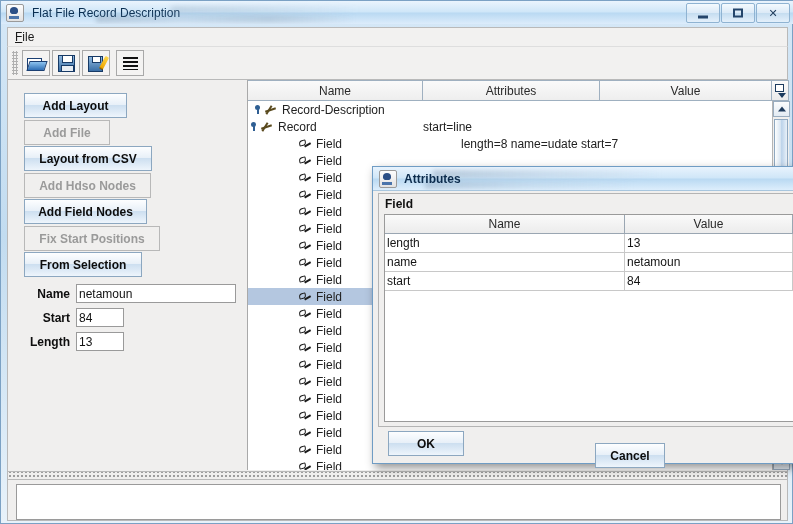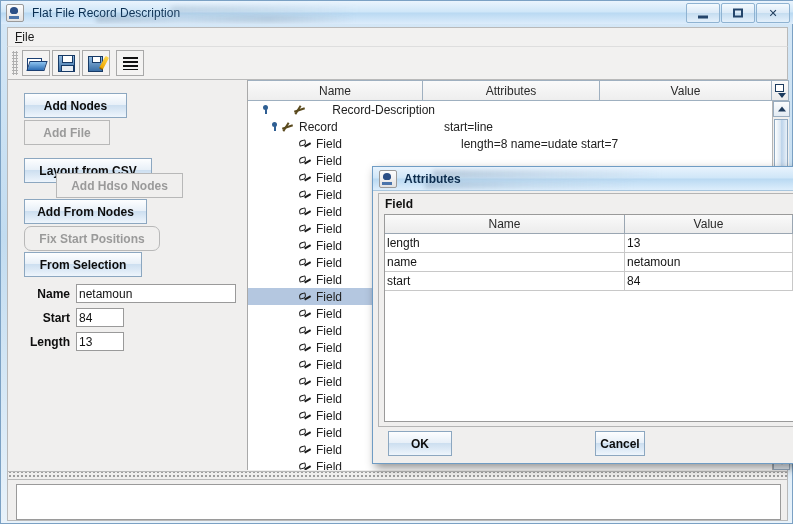--- a/index.html
+++ b/index.html
@@ -589,22 +589,22 @@
     top: 4px;
     height: 25px;
     background: linear-gradient(to bottom, #fdfeff 0%, #e8f0f8 46%, #cddff0 50%, #eef5fc 100%);
     border: 1px solid #8ca7c0;
     box-sizing: border-box;
     font-size: 12px; font-weight: bold; color: #0d0d0d;
     display: flex; align-items: center; justify-content: center;
     cursor: default;
     font-family: "Liberation Sans", sans-serif;
   }
-  .dlg-btn.ok { left: 10px; width: 64px; }
-  .dlg-btn.cancel { left: 217px; width: 50px; }
+  .dlg-btn.ok { left: 10px; width: 76px; }
+  .dlg-btn.cancel { left: 217px; width: 70px; margin-top: 12px; }
 </style>
 </head>
 <body>
 
 <div id="app">
   <div class="window-frame">
 
     <div class="title-bar">
       <div class="title-ghost"></div>
       <div class="title-ghost2"></div>
@@ -645,26 +645,26 @@
           </span>
       </div>
       <div class="tb-btn spaced">
         <span class="ic-lines"></span>
       </div>
     </div>
 
     <div class="main-area">
 
       <div class="left-panel">
-        <div class="j-btn" style="left:16px; top:13px;  width:103px;">Add Nodes</div>
+        <div class="j-btn" style="left:16px; top:13px;  width:103px;">Add Layout</div>
         <div class="j-btn disabled" style="left:16px; top:40px;  width:86px;">Add File</div>
-        <div class="j-btn" style="left:16px; top:78px;  width:128px;">Layout from CSV</div>
-        <div class="j-btn disabled" style="left:16px; top:93px;  width:127px;margin-left:32px;">Add Hdso Nodes</div>
-        <div class="j-btn" style="left:16px; top:119px; width:123px;">Add From Nodes</div>
-        <div class="j-btn disabled" style="left:16px; top:146px; width:136px;border-radius:7px;">Fix Start Positions</div>
+        <div class="j-btn" style="left:16px; top:66px;  width:128px;">Layout from CSV</div>
+        <div class="j-btn disabled" style="left:16px; top:93px;  width:127px;">Add Hdso Nodes</div>
+        <div class="j-btn" style="left:16px; top:119px; width:123px;">Add Field Nodes</div>
+        <div class="j-btn disabled" style="left:16px; top:146px; width:136px;">Fix Start Positions</div>
         <div class="j-btn" style="left:16px; top:172px; width:118px;text-align:right;">From Selection</div>
 
         <div class="form-row" style="left:16px; top:204px;">
           <span class="form-label" style="width:46px;">Name</span>
           <input class="form-input" style="width: 160px; margin-left: 6px;" value="netamoun">
         </div>
         <div class="form-row" style="left:16px; top:228px;">
           <span class="form-label" style="width:46px;">Start</span>
           <input class="form-input" style="width: 48px; margin-left: 6px;" value="84">
         </div>
@@ -676,30 +676,30 @@
 
       <div class="tree-panel">
         <div class="tt-header">
           <div class="tt-col" style="width:175px;">Name</div>
           <div class="tt-col" style="width:177px;">Attributes</div>
           <div class="tt-col" style="width:172px;">Value</div>
           <div class="tt-corner"></div>
         </div>
         <div class="tt-body" id="tree-body">
             <div class="tt-row">
-              <div class="tt-node" style="padding-left: 12px; justify-content: space-between;">
+              <div class="tt-node" style="padding-left: 4px;">
                 <span class="handle knob"></span>
                 <span class="ic-node"></span>
                 <span>Record-Description</span>
               </div>
               <div class="tt-attrs"></div>
               <div class="tt-value"></div>
             </div>
             <div class="tt-row">
-              <div class="tt-node" style="padding-left: 21px;">
+              <div class="tt-node" style="">
                 <span class="handle knob"></span>
                 <span class="ic-node"></span>
                 <span>Record</span>
               </div>
               <div class="tt-attrs">start=line</div>
               <div class="tt-value"></div>
             </div>
             <div class="tt-row">
               <div class="tt-node" style="padding-left: 38px;">
                 <span class="handle"></span>

